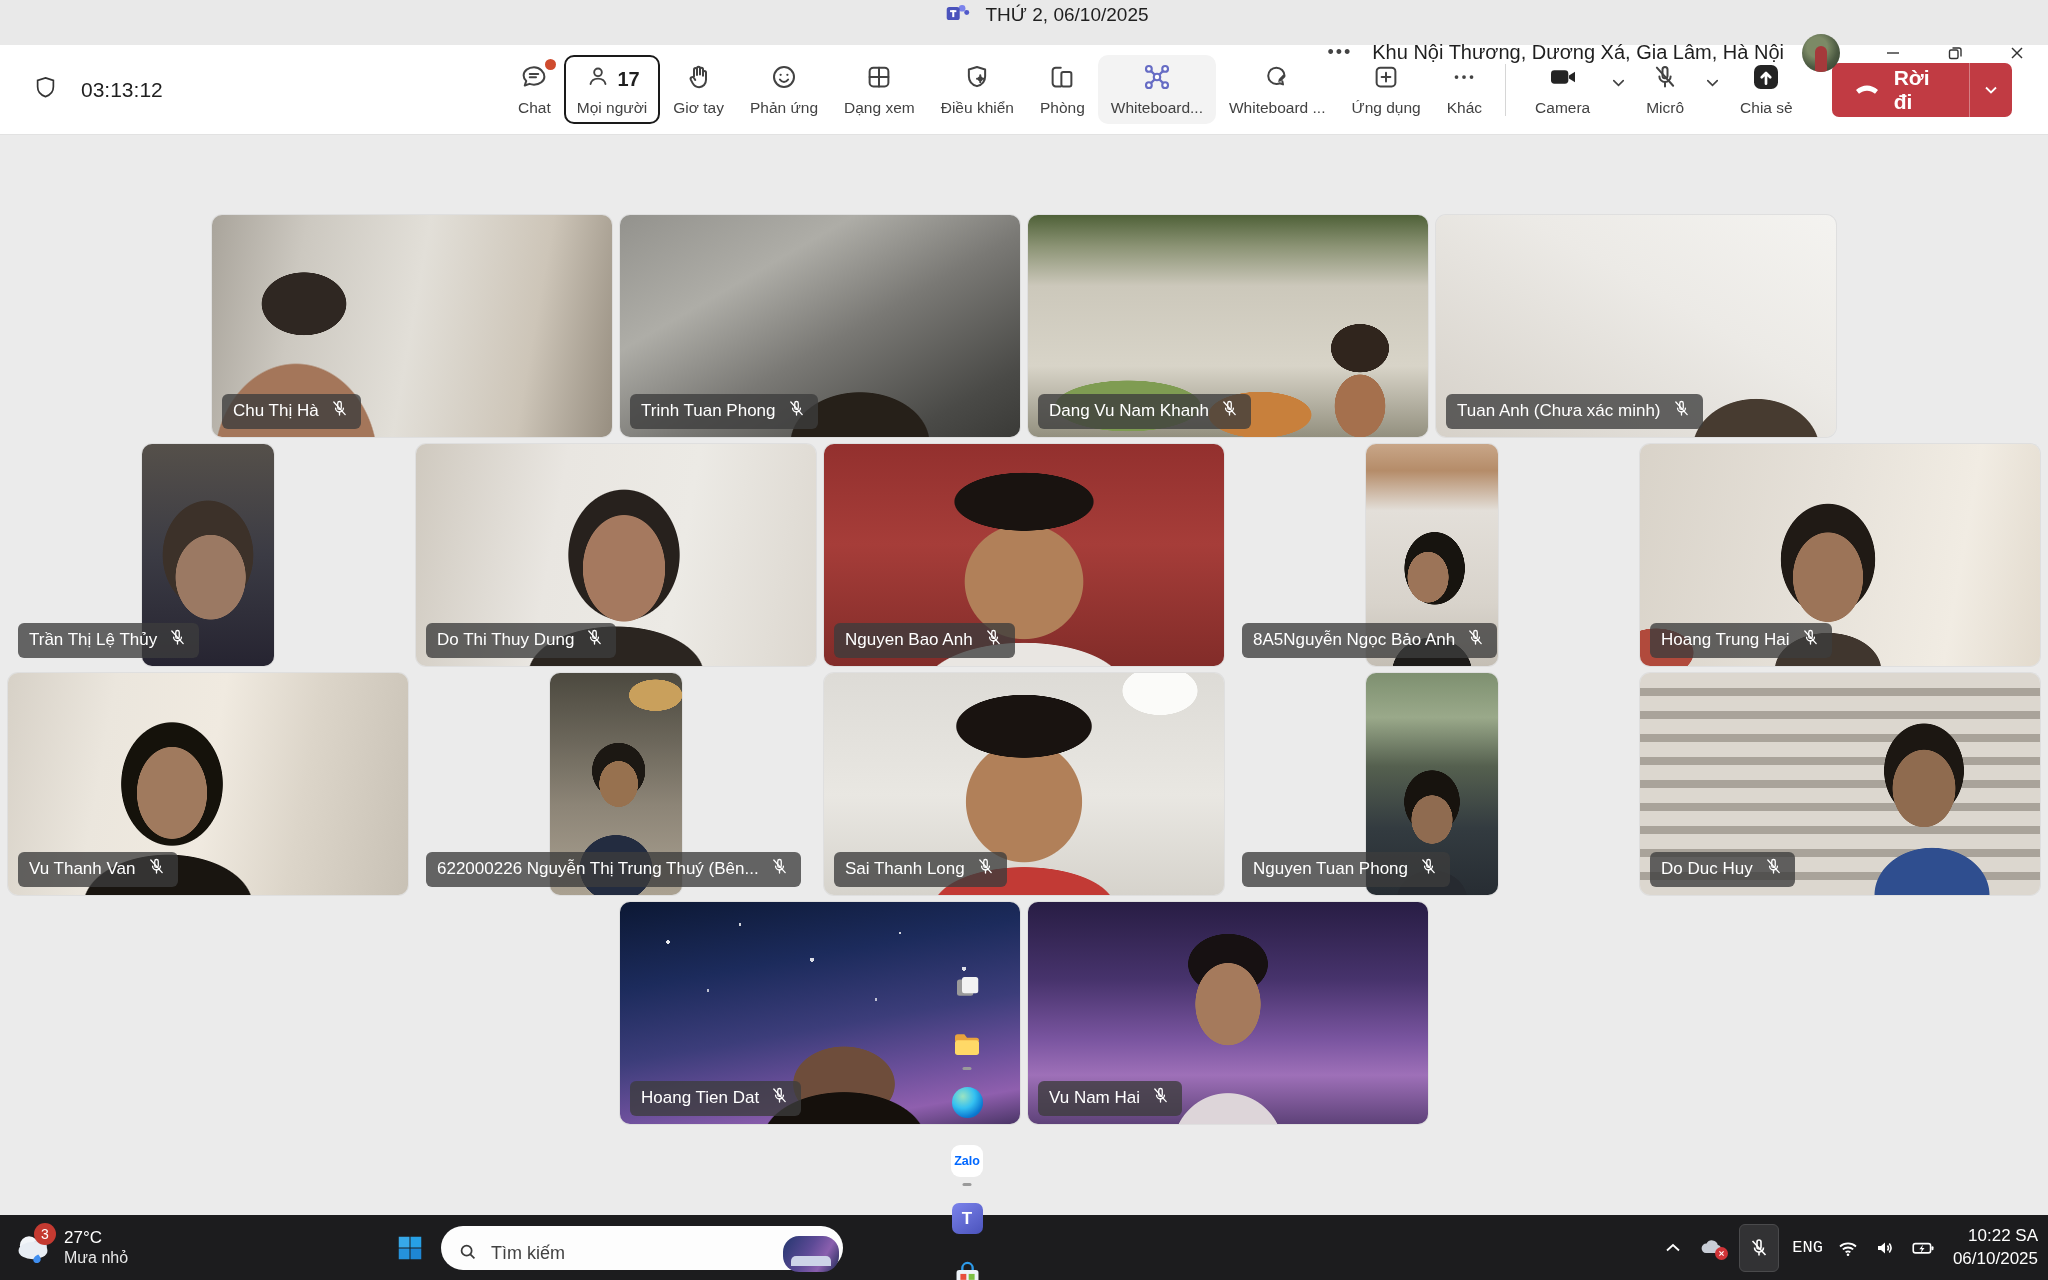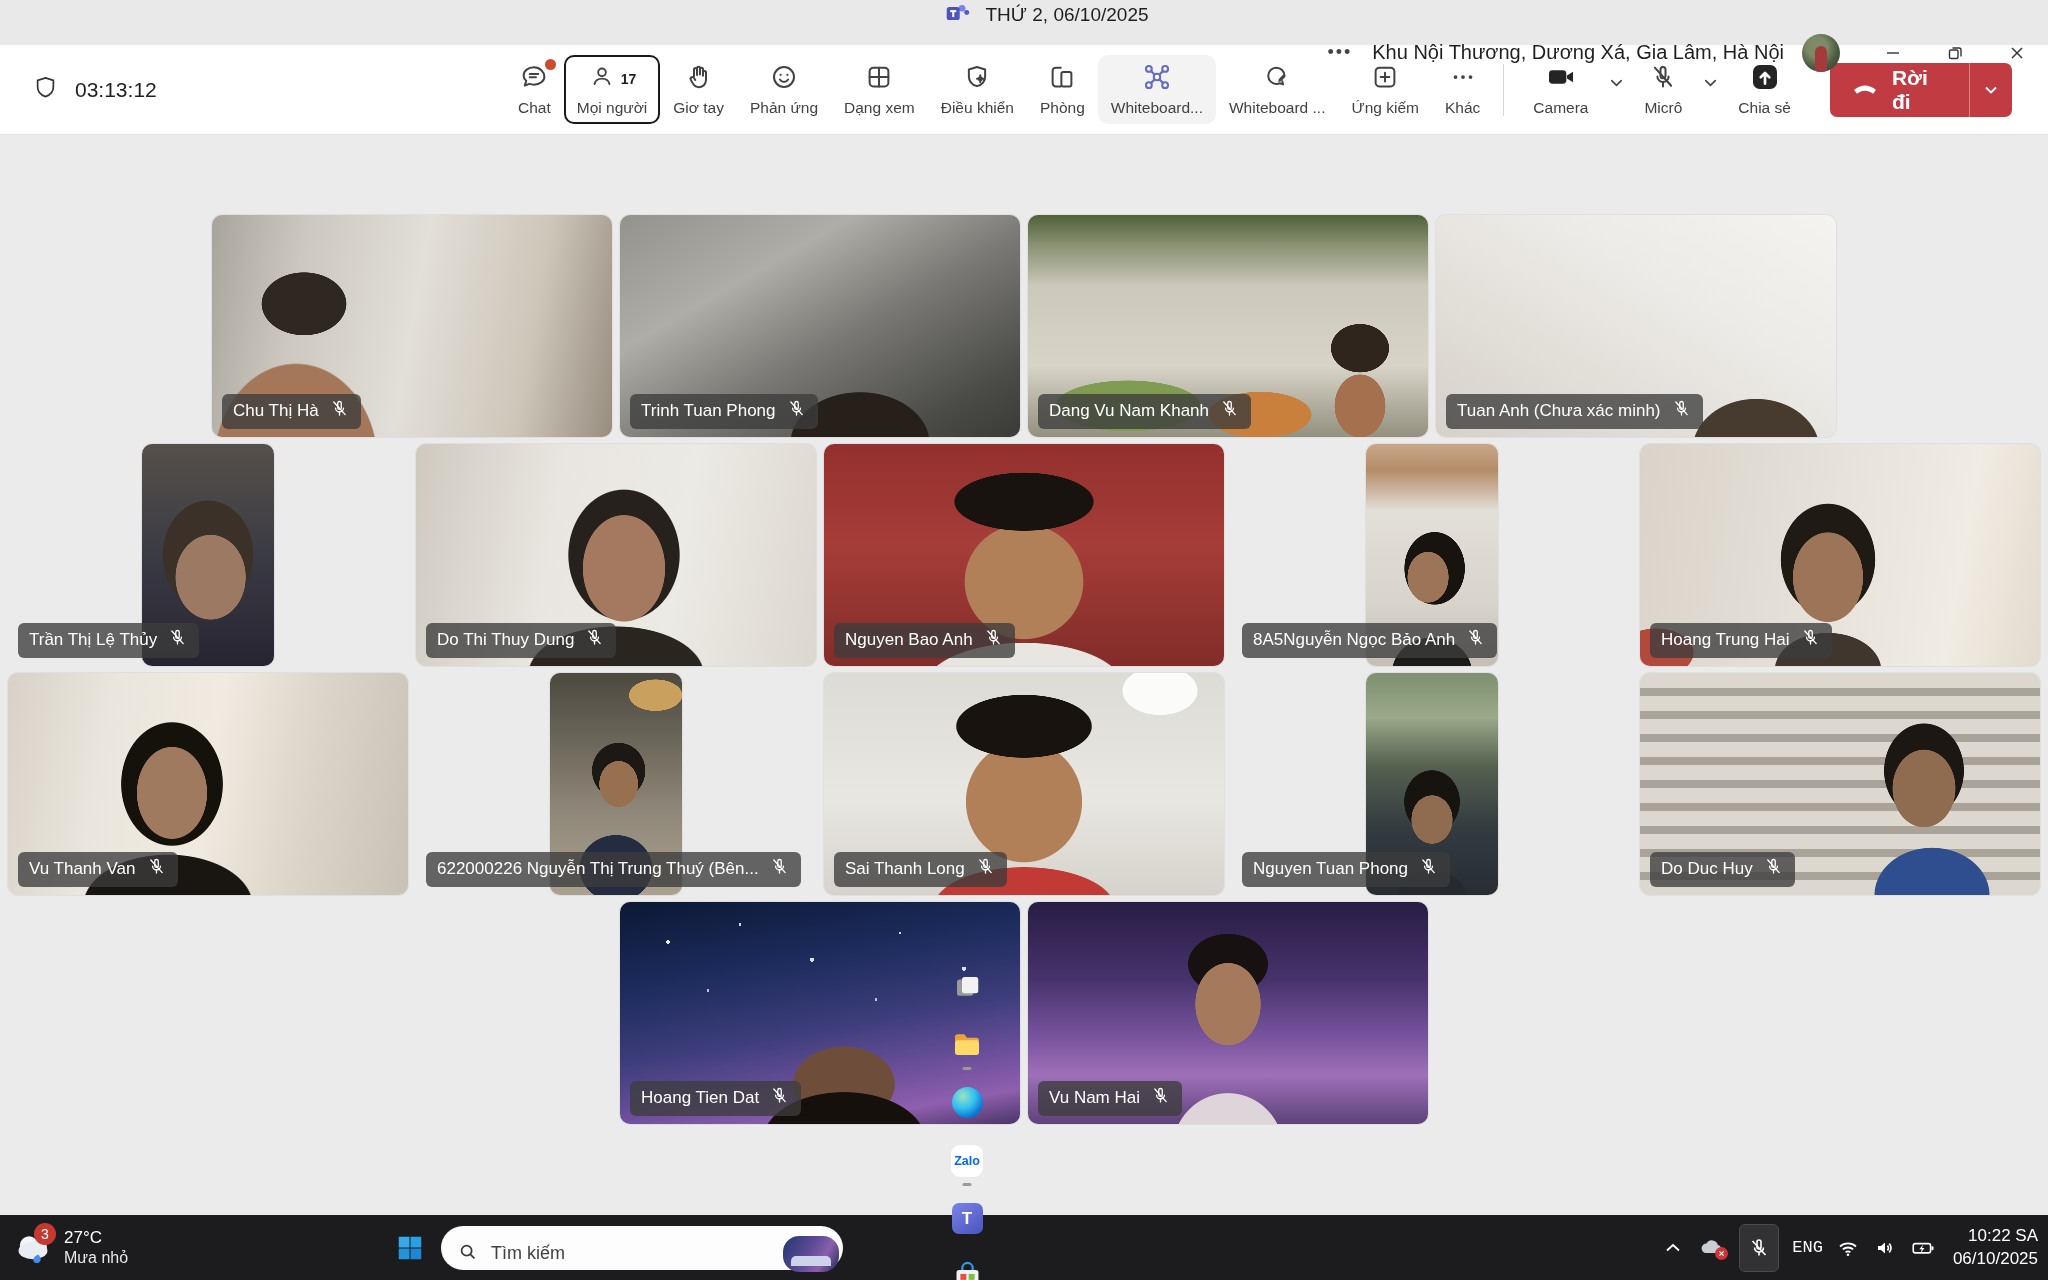--- a/index.html
+++ b/index.html
@@ -18,30 +18,30 @@
     background:radial-gradient(circle at 40% 35%, #7c8a66 0 30%, #4c5a42 60%, #2e3a2c 100%);
     position:relative; overflow:hidden; }
   .tb-avatar::after{ content:""; position:absolute; left:13px; top:12px; width:12px; height:26px;
     background:#a5393b; border-radius:6px 6px 0 0; }
   .win-btn { width:62px; height:45px; display:flex; align-items:center; justify-content:center; }
   .win-btn svg { display:block; }
 
   
   .toolbar { height:90px; background:#ffffff; border-bottom:1px solid #e2e2e2;
     display:flex; align-items:center; }
-  .timer-wrap { display:flex; align-items:center; gap:16px; padding-left:32px; width:505px; flex:0 0 auto; }
+  .timer-wrap { display:flex; align-items:center; gap:22px; padding-left:32px; width:505px; flex:0 0 auto; }
   .timer { font-size:21px; color:#1f1f1f; }
   .btn-row { display:flex; align-items:center; }
   .tbtn { display:flex; flex-direction:column; align-items:center; justify-content:center;
     gap:3px; padding:5px 11px; border:2.4px solid transparent; border-radius:10px; cursor:default; }
   .tbtn .icon-row { height:34px; display:flex; align-items:center; justify-content:center; position:relative; gap:5px; }
   .tbtn .lbl { font-size:15.5px; color:#424242; white-space:nowrap; }
   .tbtn.selected { border-color:#1a1a1a; }
   .tbtn.highlighted { background:#f3f3f3; }
-  .tbtn .badge17 { font-size:14px; font-weight:bold; color:#1f1f1f; }
+  .tbtn .badge17 { font-size:20px; font-weight:bold; color:#1f1f1f; }
   .notif-dot { position:absolute; top:-3px; right:-7px; width:11px; height:11px; border-radius:50%; background:#cf4b2e; }
   .tb-sep { width:1px; height:52px; background:#d6d6d6; margin:0 16px 0 10px; }
   .chev { width:26px; display:flex; align-items:center; justify-content:center; margin:0 2px; align-self:flex-start; padding-top:18px; }
   .leave { margin-left:26px; margin-right:36px; height:54px; border-radius:7px; background:#c13b43;
     display:flex; align-items:stretch; overflow:hidden; cursor:default; }
   .leave-main { display:flex; align-items:center; gap:12px; padding:0 18px 0 20px; color:#fff;
     font-size:21px; font-weight:bold; }
   .leave-chev { width:44px; display:flex; align-items:center; justify-content:center;
     border-left:1px solid rgba(255,255,255,.35); }
 
@@ -243,21 +243,21 @@
           <span class="lbl">Whiteboard ...</span>
         </div>
         <div class="tbtn">
           <span class="icon-row">
             <span><svg width="30" height="30" viewBox="0 0 24 24" fill="none" stroke="#424242" stroke-width="1.6" stroke-linecap="round" stroke-linejoin="round">
                 <rect x="4.5" y="4.5" width="15" height="15" rx="3"></rect>
                 <line x1="12" y1="8.5" x2="12" y2="15.5"></line>
                 <line x1="8.5" y1="12" x2="15.5" y2="12"></line>
               </svg></span>
           </span>
-          <span class="lbl">Ứng kiếm</span>
+          <span class="lbl">Ứng dụng</span>
         </div>
         <div class="tbtn">
           <span class="icon-row">
             <span><svg width="30" height="30" viewBox="0 0 24 24">
                 <circle cx="6" cy="12" r="1.5" fill="#424242"></circle>
                 <circle cx="12" cy="12" r="1.5" fill="#424242"></circle>
                 <circle cx="18" cy="12" r="1.5" fill="#424242"></circle>
               </svg></span>
           </span>
           <span class="lbl">Khác</span>

